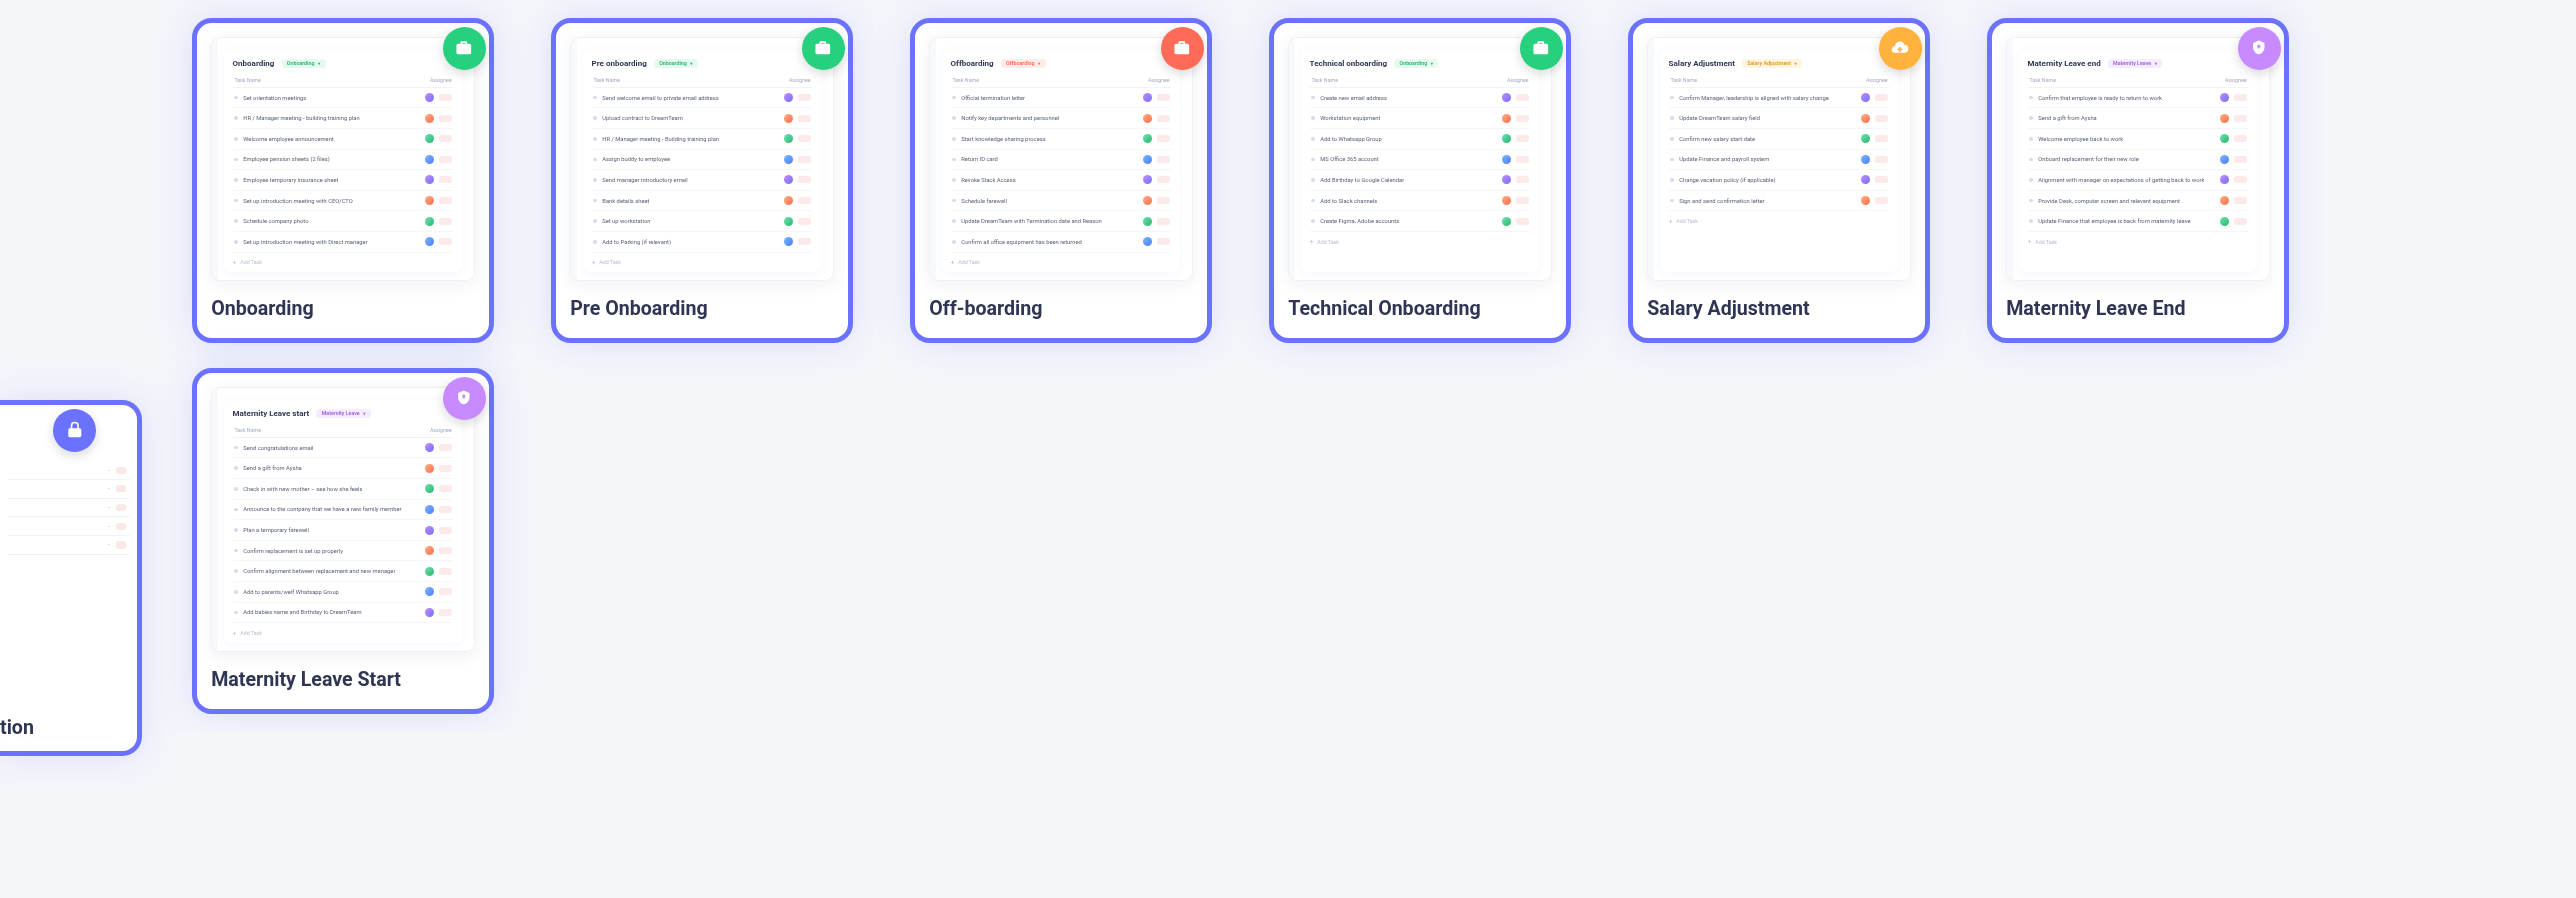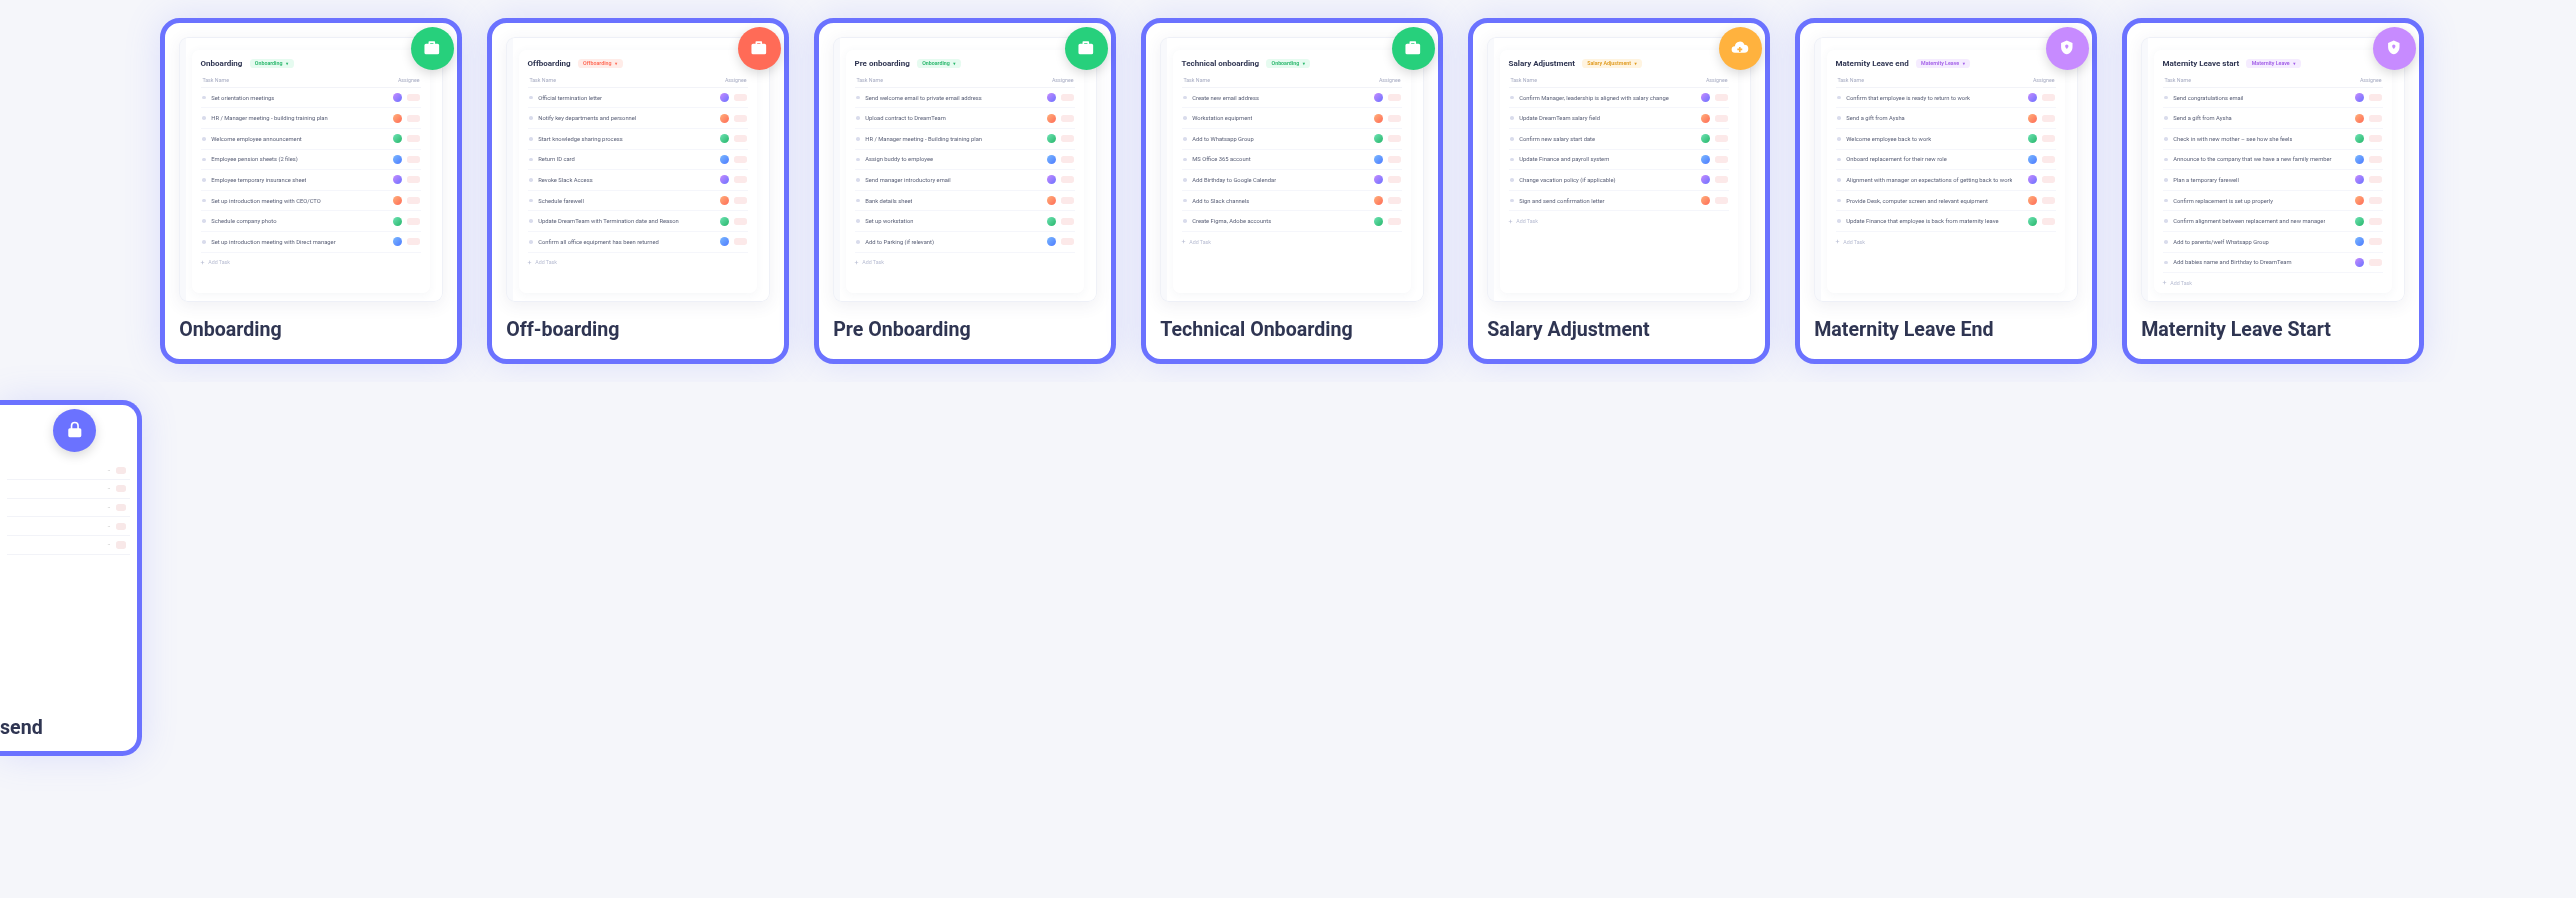--- a/index.html
+++ b/index.html
@@ -45,20 +45,21 @@
   }
   .card {
     width: 302px;
     background: #fff;
     border: 5.3px solid #6b72ff;
     border-radius: 19.6px;
     padding: 14.2px 14.2px 18px 14.2px;
     box-shadow: 0 0 36px rgba(107,114,255,0.18);
     display: flex;
     flex-direction: column;
+    margin-left: 32px;
   }
   .preview {
     background: #fff;
     border-radius: 9px;
     box-shadow: 0 3.6px 16px rgba(60,70,120,0.08), inset 0 0 0 0.9px #eef0f7;
     padding: 12.4px 12.4px 9px 12.4px;
     position: relative;
     flex: 1;
     min-height: 222px;
     background-image: linear-gradient(#f8f9fc,#f8f9fc);
@@ -180,21 +181,21 @@
       </div>
     <div class="mini-row">
         <span>··</span>
         <span class="pill"></span>
       </div>
     <div class="mini-row">
         <span>··</span>
         <span class="pill"></span>
       </div>
   </div>
-  <div class="title-frag">send</div>
+  <div class="title-frag">tion</div>
 </div>
 
 <div class="grid" id="grid">
     <div class="card">
       <div class="preview">
         <div class="badge green">
           <svg viewBox="0 0 24 24">
             <use href="#ic-briefcase-x"></use>
           </svg>
         </div>
@@ -265,20 +266,99 @@
               </div>
             </div>
           </div>
           <div class="addtask">Add Task</div>
         </div>
       </div>
       <div class="card-title">Onboarding</div>
     </div>
     <div class="card">
       <div class="preview">
+        <div class="badge green">
+          <svg viewBox="0 0 24 24">
+            <use href="#ic-briefcase-x"></use>
+          </svg>
+        </div>
+        <div class="preview-inner">
+          <div class="preview-head">
+            <span class="preview-title">Pre onboarding</span>
+            <span class="tag onboard">Onboarding</span>
+          </div>
+          <div class="cols">
+            <span>Task Name</span>
+            <span>Assignee</span>
+          </div>
+          <div class="rows">
+            <div class="rowi">
+              <div class="tname">Send welcome email to private email address</div>
+              <div class="meta">
+                <span class="avatar "></span>
+                <span class="docpill"></span>
+              </div>
+            </div>
+            <div class="rowi">
+              <div class="tname">Upload contract to DreamTeam</div>
+              <div class="meta">
+                <span class="avatar a2"></span>
+                <span class="docpill"></span>
+              </div>
+            </div>
+            <div class="rowi">
+              <div class="tname">HR / Manager meeting - Building training plan</div>
+              <div class="meta">
+                <span class="avatar a3"></span>
+                <span class="docpill"></span>
+              </div>
+            </div>
+            <div class="rowi">
+              <div class="tname">Assign buddy to employee</div>
+              <div class="meta">
+                <span class="avatar a4"></span>
+                <span class="docpill"></span>
+              </div>
+            </div>
+            <div class="rowi">
+              <div class="tname">Send manager introductory email</div>
+              <div class="meta">
+                <span class="avatar "></span>
+                <span class="docpill"></span>
+              </div>
+            </div>
+            <div class="rowi">
+              <div class="tname">Bank details sheet</div>
+              <div class="meta">
+                <span class="avatar a2"></span>
+                <span class="docpill"></span>
+              </div>
+            </div>
+            <div class="rowi">
+              <div class="tname">Set up workstation</div>
+              <div class="meta">
+                <span class="avatar a3"></span>
+                <span class="docpill"></span>
+              </div>
+            </div>
+            <div class="rowi">
+              <div class="tname">Add to Parking (if relevant)</div>
+              <div class="meta">
+                <span class="avatar a4"></span>
+                <span class="docpill"></span>
+              </div>
+            </div>
+          </div>
+          <div class="addtask">Add Task</div>
+        </div>
+      </div>
+      <div class="card-title">Pre Onboarding</div>
+    </div>
+    <div class="card">
+      <div class="preview">
         <div class="badge red">
           <svg viewBox="0 0 24 24">
             <use href="#ic-briefcase-check"></use>
           </svg>
         </div>
         <div class="preview-inner">
           <div class="preview-head">
             <span class="preview-title">Offboarding</span>
             <span class="tag offboard">Offboarding</span>
           </div>
@@ -341,99 +421,20 @@
               <div class="meta">
                 <span class="avatar a4"></span>
                 <span class="docpill"></span>
               </div>
             </div>
           </div>
           <div class="addtask">Add Task</div>
         </div>
       </div>
       <div class="card-title">Off-boarding</div>
-    </div>
-    <div class="card">
-      <div class="preview">
-        <div class="badge green">
-          <svg viewBox="0 0 24 24">
-            <use href="#ic-briefcase-x"></use>
-          </svg>
-        </div>
-        <div class="preview-inner">
-          <div class="preview-head">
-            <span class="preview-title">Pre onboarding</span>
-            <span class="tag onboard">Onboarding</span>
-          </div>
-          <div class="cols">
-            <span>Task Name</span>
-            <span>Assignee</span>
-          </div>
-          <div class="rows">
-            <div class="rowi">
-              <div class="tname">Send welcome email to private email address</div>
-              <div class="meta">
-                <span class="avatar "></span>
-                <span class="docpill"></span>
-              </div>
-            </div>
-            <div class="rowi">
-              <div class="tname">Upload contract to DreamTeam</div>
-              <div class="meta">
-                <span class="avatar a2"></span>
-                <span class="docpill"></span>
-              </div>
-            </div>
-            <div class="rowi">
-              <div class="tname">HR / Manager meeting - Building training plan</div>
-              <div class="meta">
-                <span class="avatar a3"></span>
-                <span class="docpill"></span>
-              </div>
-            </div>
-            <div class="rowi">
-              <div class="tname">Assign buddy to employee</div>
-              <div class="meta">
-                <span class="avatar a4"></span>
-                <span class="docpill"></span>
-              </div>
-            </div>
-            <div class="rowi">
-              <div class="tname">Send manager introductory email</div>
-              <div class="meta">
-                <span class="avatar "></span>
-                <span class="docpill"></span>
-              </div>
-            </div>
-            <div class="rowi">
-              <div class="tname">Bank details sheet</div>
-              <div class="meta">
-                <span class="avatar a2"></span>
-                <span class="docpill"></span>
-              </div>
-            </div>
-            <div class="rowi">
-              <div class="tname">Set up workstation</div>
-              <div class="meta">
-                <span class="avatar a3"></span>
-                <span class="docpill"></span>
-              </div>
-            </div>
-            <div class="rowi">
-              <div class="tname">Add to Parking (if relevant)</div>
-              <div class="meta">
-                <span class="avatar a4"></span>
-                <span class="docpill"></span>
-              </div>
-            </div>
-          </div>
-          <div class="addtask">Add Task</div>
-        </div>
-      </div>
-      <div class="card-title">Pre Onboarding</div>
     </div>
     <div class="card">
       <div class="preview">
         <div class="badge green">
           <svg viewBox="0 0 24 24">
             <use href="#ic-briefcase-x"></use>
           </svg>
         </div>
         <div class="preview-inner">
           <div class="preview-head">

